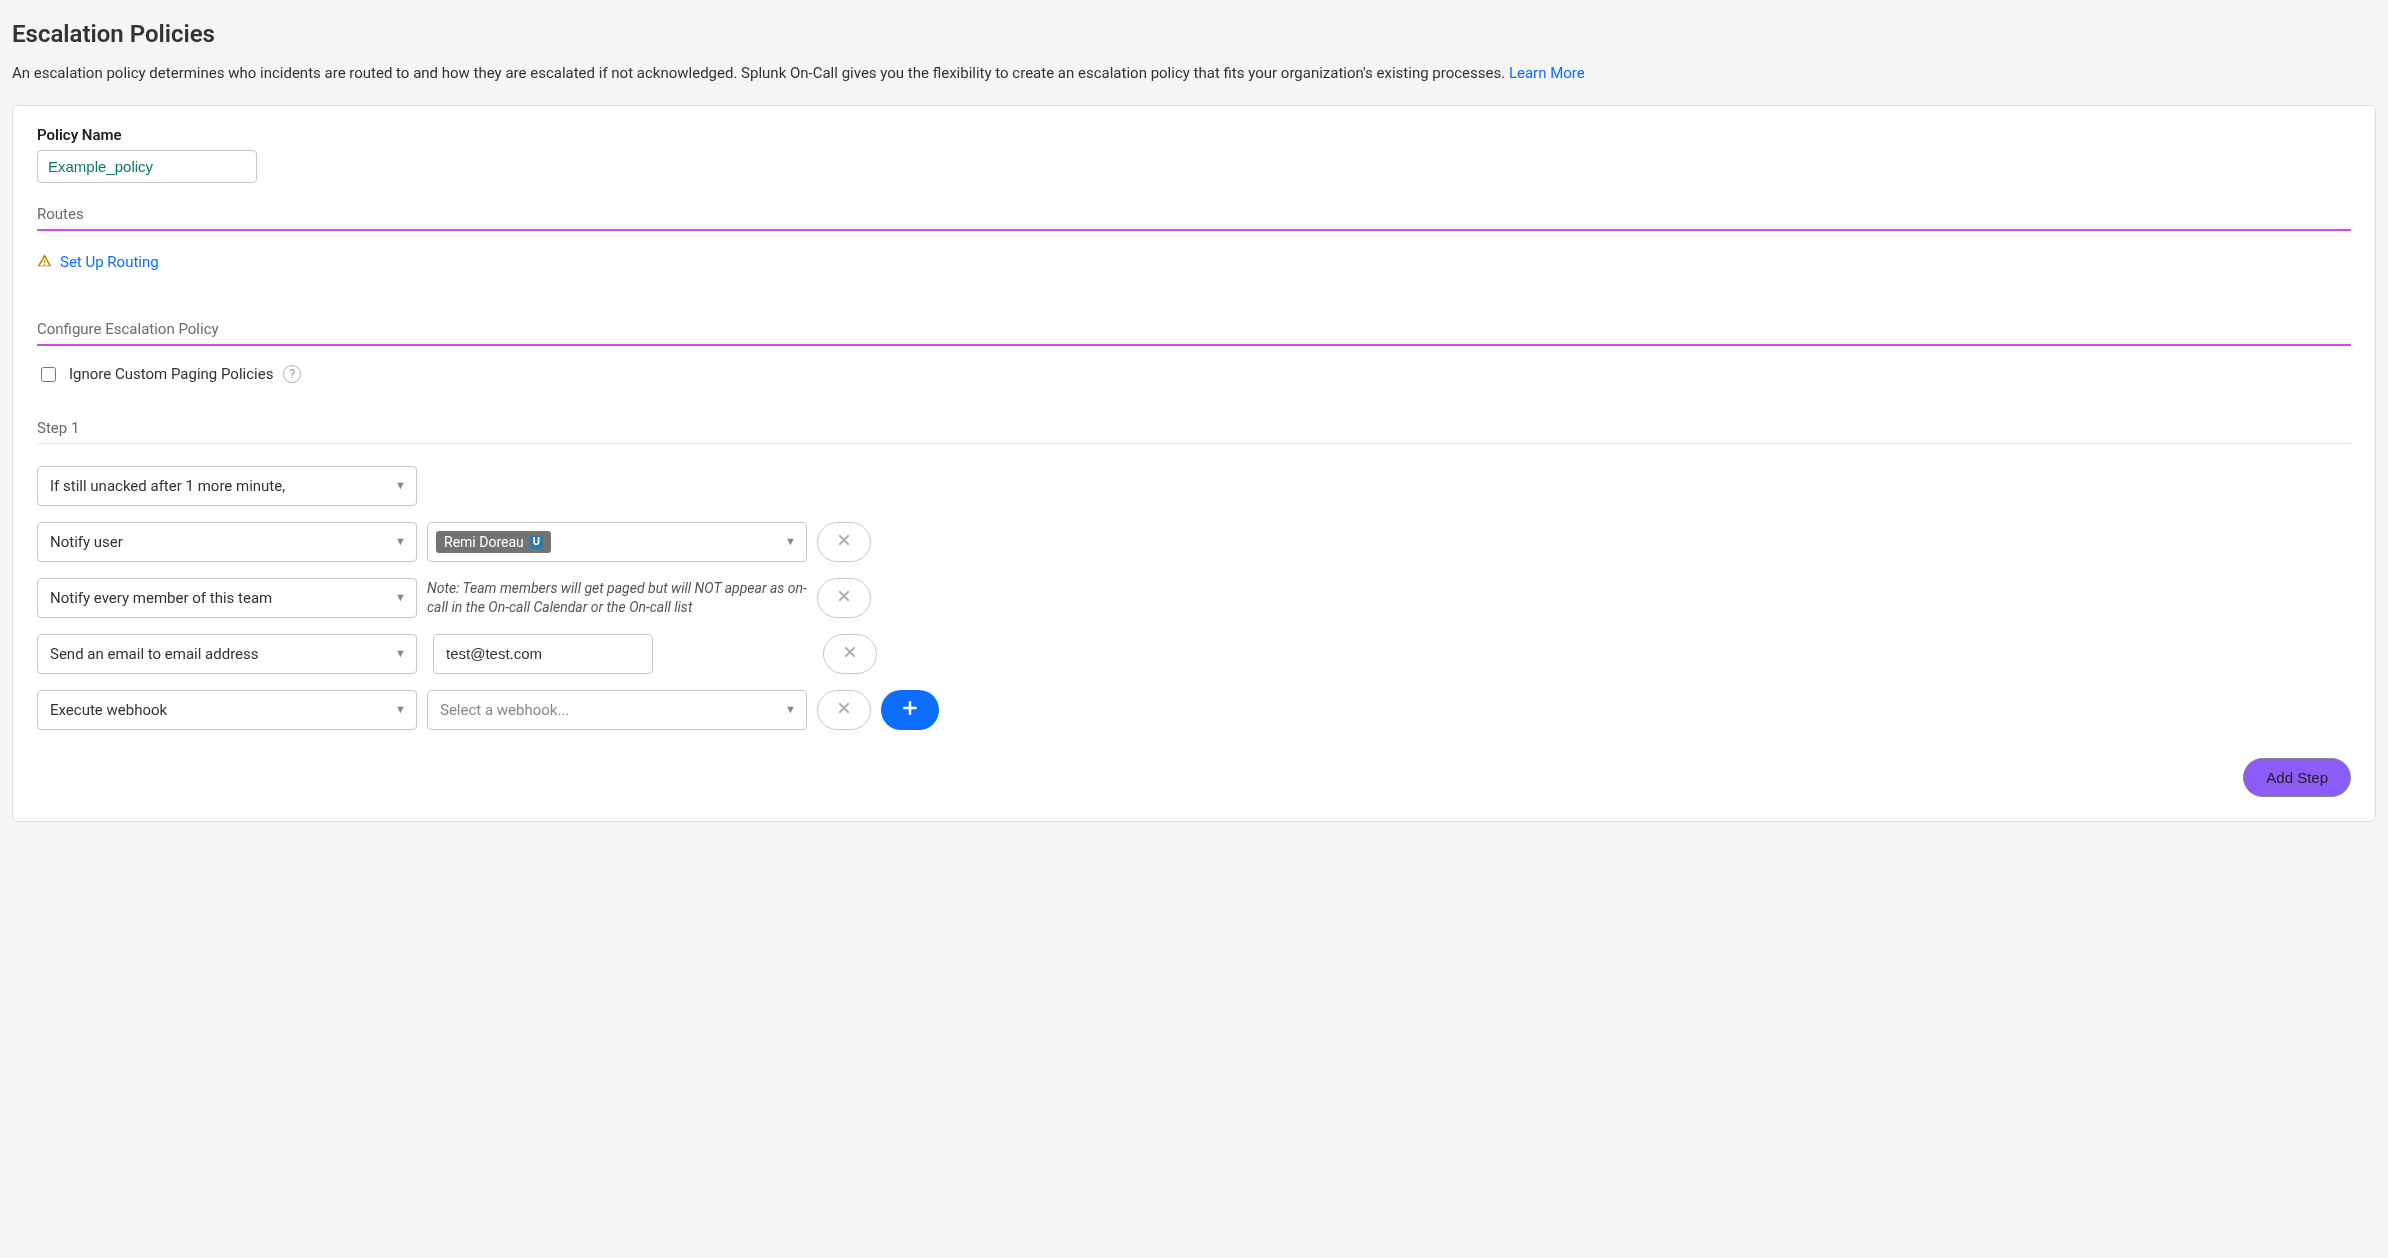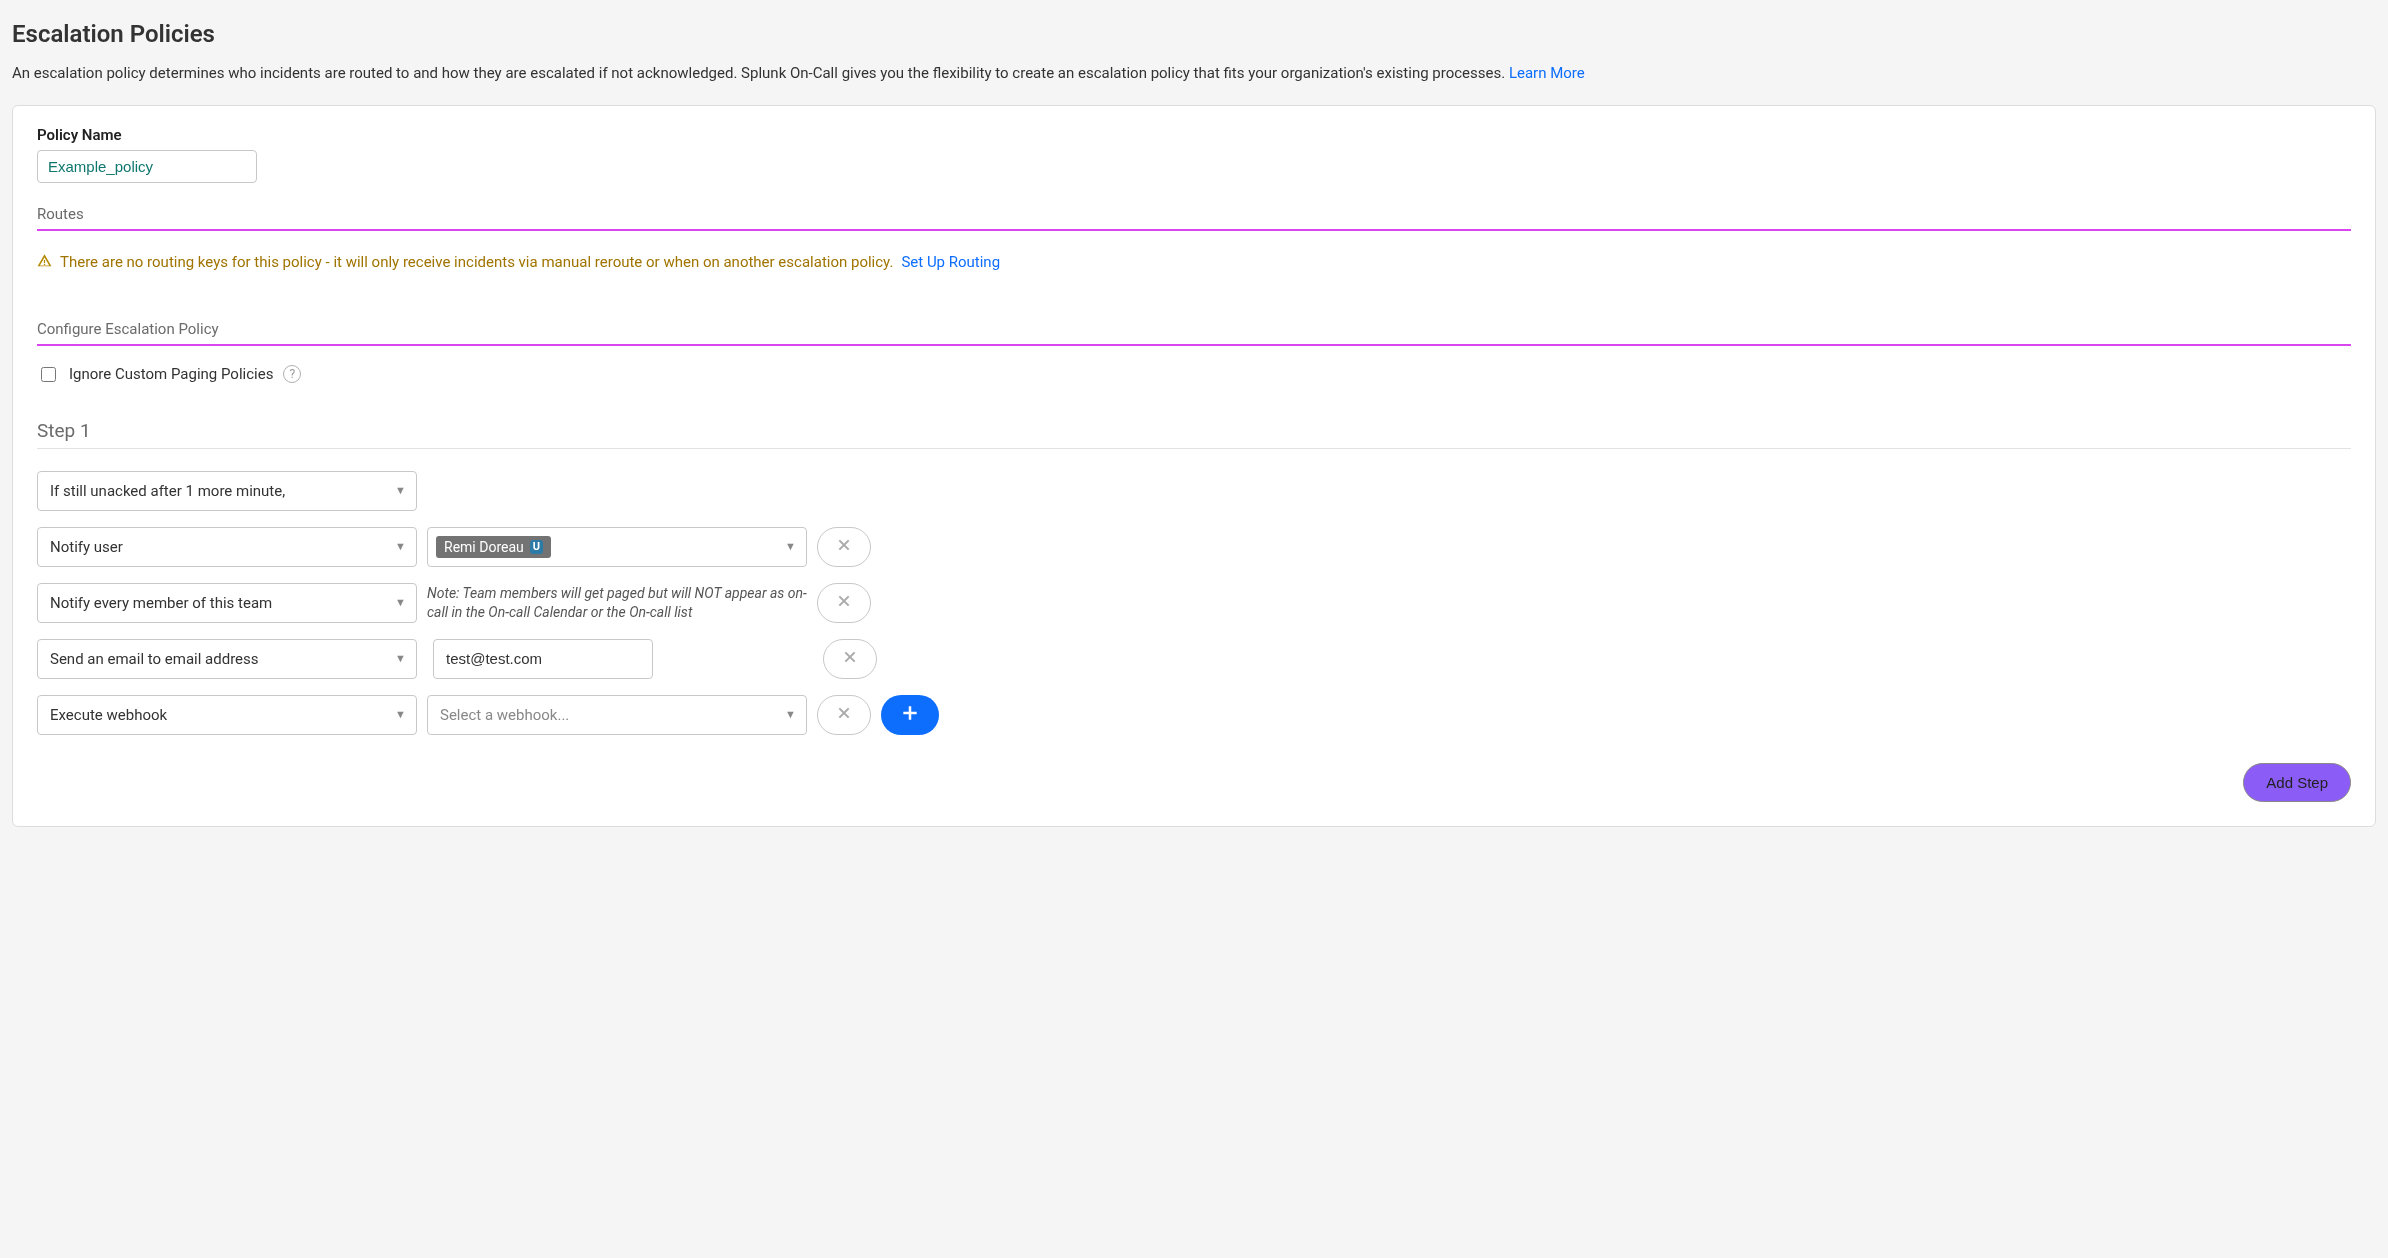--- a/index.html
+++ b/index.html
@@ -83,21 +83,21 @@
     display: inline-flex;
     width: 18px; height: 18px;
     border: 1.5px solid #b0b0b0;
     border-radius: 50%;
     color: #9a9a9a;
     font-size: 12px;
     align-items: center;
     justify-content: center;
   }
   .step-label {
-    font-size: 19px;
+    font-size: 15px;
     color: #6b6b6b;
     margin-top: 34px;
     padding-bottom: 6px;
     border-bottom: 1px solid #e2e2e2;
     margin-bottom: 22px;
   }
   .row {
     display: flex;
     align-items: center;
     gap: 10px;
@@ -221,21 +221,20 @@
   <input class="text-input" type="text" value="Example_policy" style="">
 
   <div class="section-label">Routes</div>
 
   <div class="routing-warning">
     <span class="warn-icon">
       <svg width="15" height="15" viewBox="0 0 24 24" fill="currentColor">
           <path d="M12 2 1 21h22L12 2zm0 5 7.5 13h-15L12 7zm-1 4v5h2v-5h-2zm0 6v2h2v-2h-2z"></path>
         </svg>
     </span>
-    <span>There are no routing keys for this policy - it will only receive incidents via manual reroute or when on another escalation policy.</span>
     <a class="link">Set Up Routing</a>
   </div>
 
   <div class="section-label" style="margin-top:48px;">Configure Escalation Policy</div>
 
   <div class="checkbox-row">
     <input type="checkbox" style="">
     <span>Ignore Custom Paging Policies</span>
     <span class="help-icon">?</span>
   </div>

